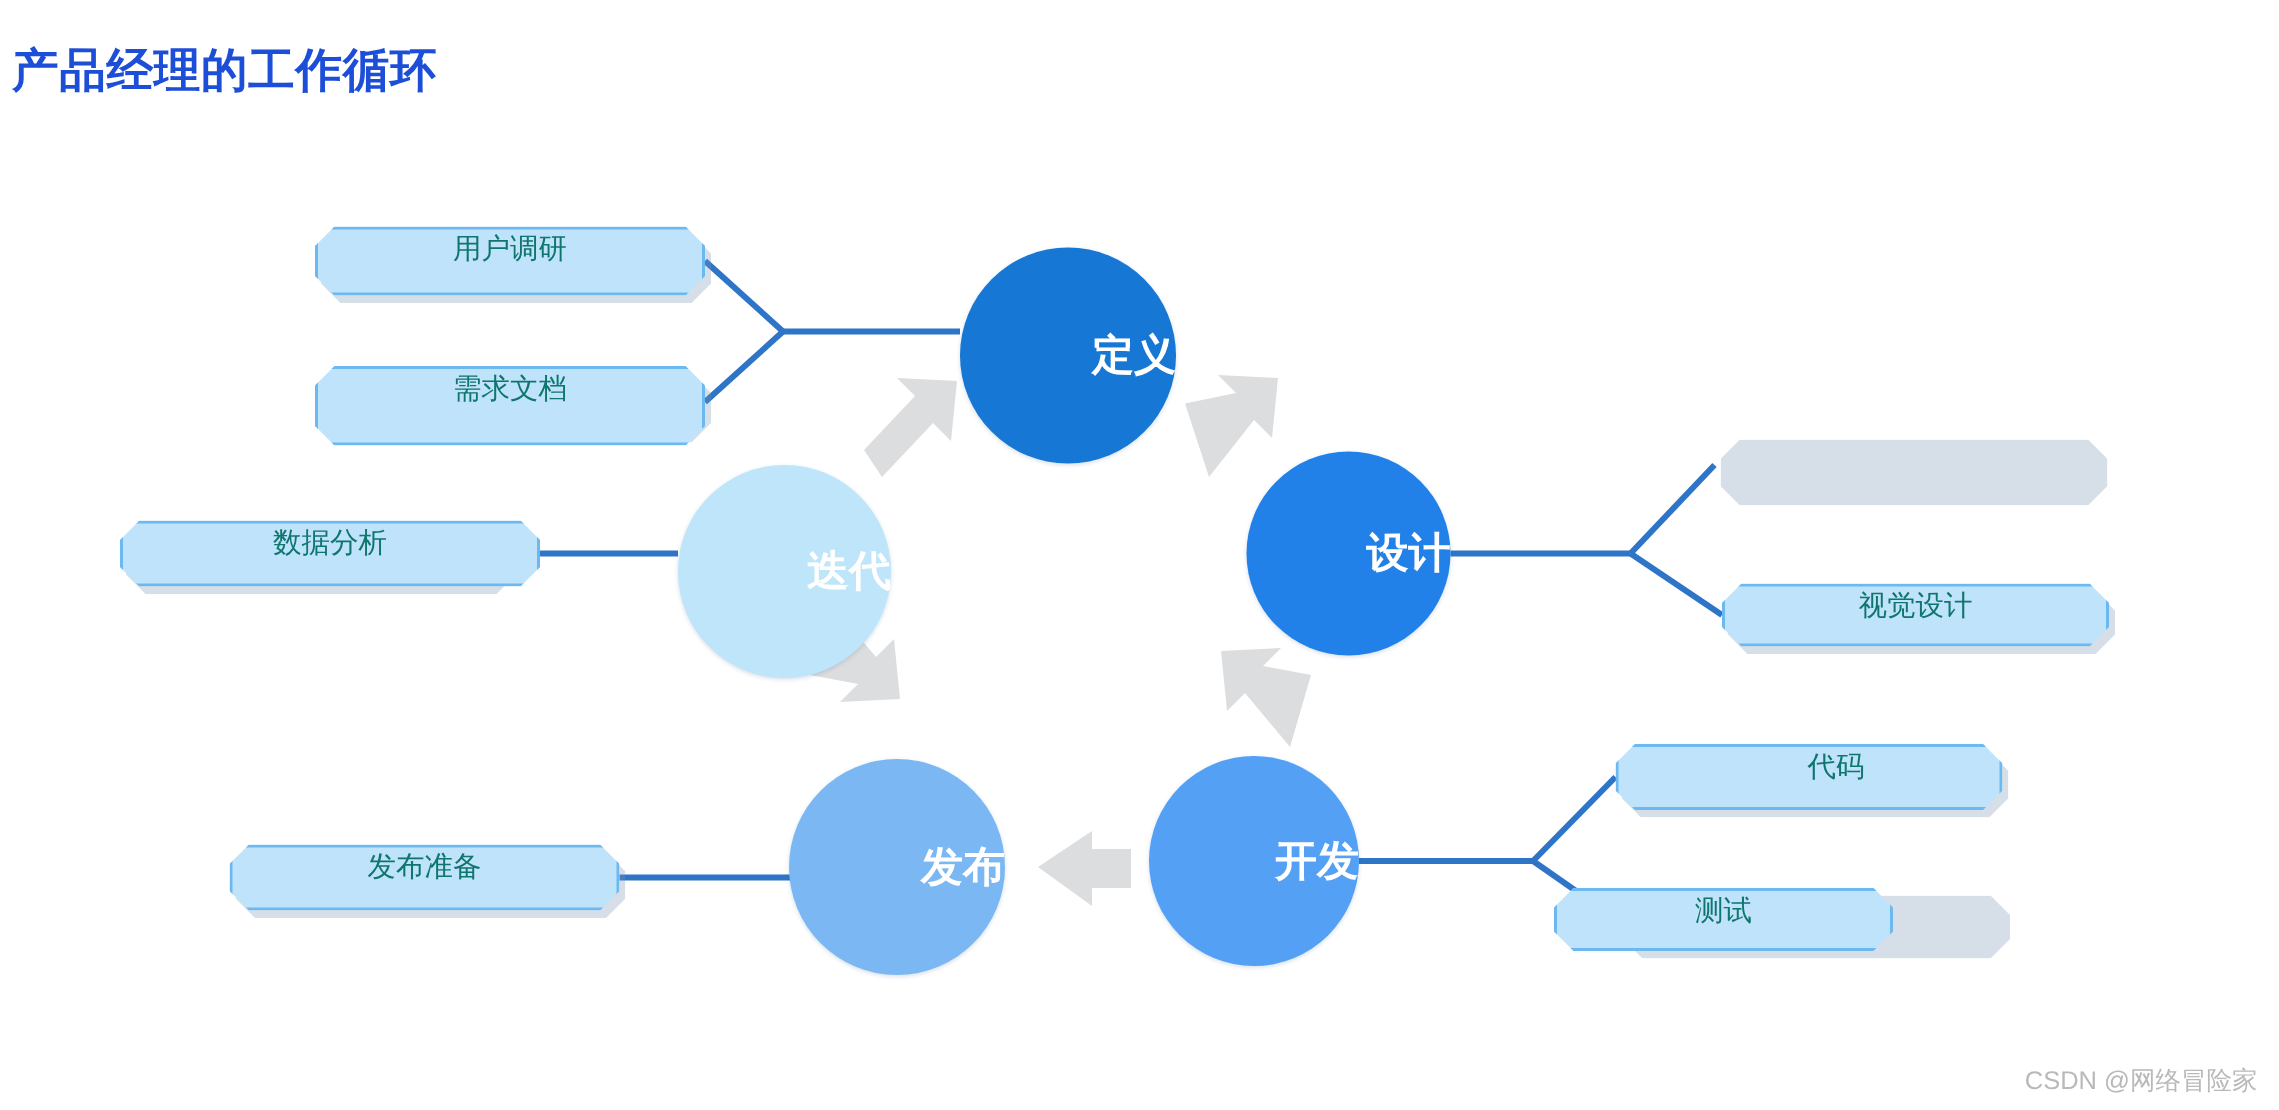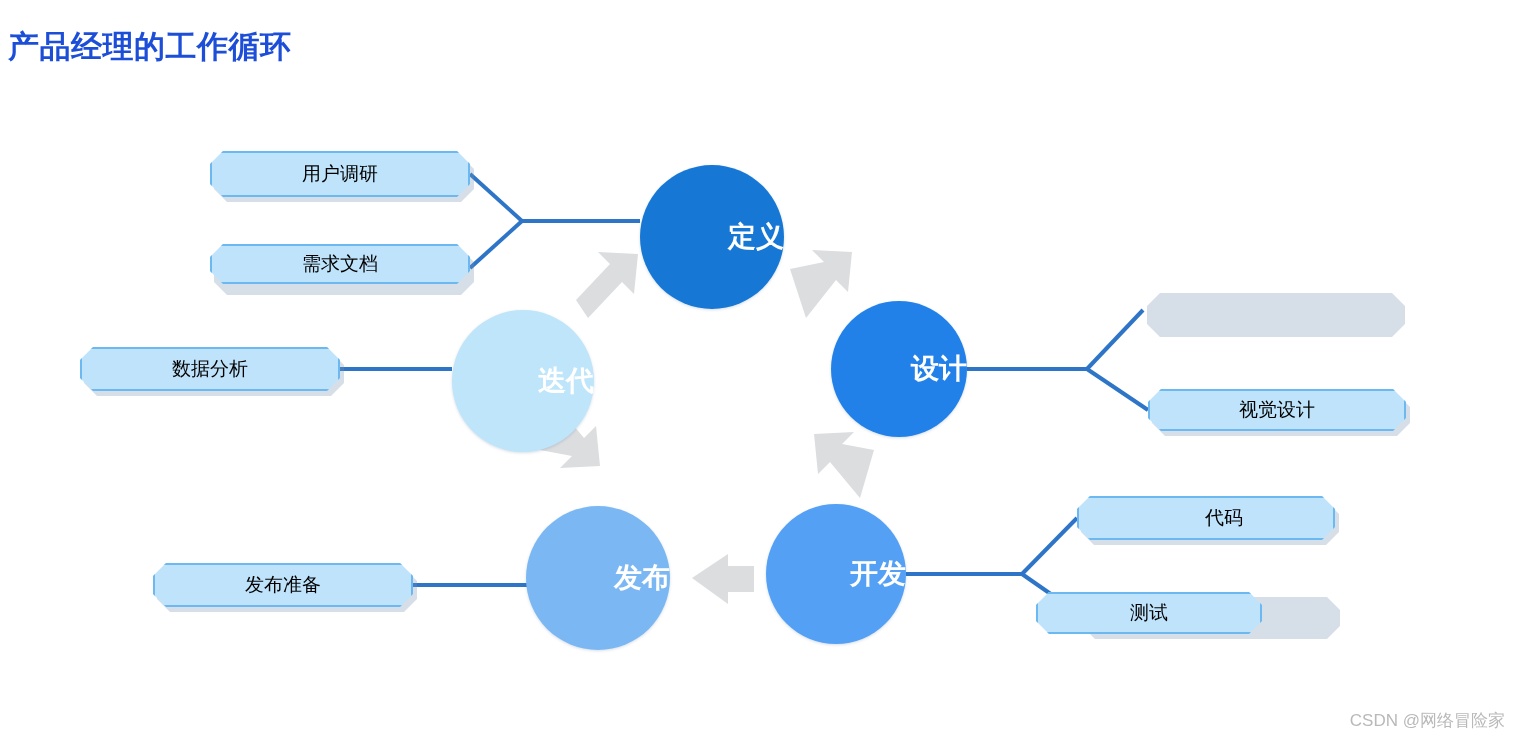--- a/index.html
+++ b/index.html
@@ -40,25 +40,24 @@
     align-items: center;
     justify-content: flex-end;
     color: #ffffff;
     font-weight: bold;
     box-shadow: 0 1px 3px rgba(30,70,120,0.18);
   }
   .node-label { pointer-events: none; }
   .leaf-box {
     position: absolute;
     display: flex;
-    align-items: center;
     justify-content: center;
     background: #bfe3fb;
     border: 2px solid #6cb8f0;
-    color: #000000;
+    color: #0f766e;
     font-size: 19px;
     -webkit-clip-path: polygon(13px 0, calc(100% - 13px) 0, 100% 13px, 100% calc(100% - 13px), calc(100% - 13px) 100%, 13px 100%, 0 calc(100% - 13px), 0 13px);
     clip-path: polygon(13px 0, calc(100% - 13px) 0, 100% 13px, 100% calc(100% - 13px), calc(100% - 13px) 100%, 13px 100%, 0 calc(100% - 13px), 0 13px);
   }
   .leaf-shadow {
     position: absolute;
     background: rgba(120,150,175,0.30);
     -webkit-clip-path: polygon(13px 0, calc(100% - 13px) 0, 100% 13px, 100% calc(100% - 13px), calc(100% - 13px) 100%, 13px 100%, 0 calc(100% - 13px), 0 13px);
     clip-path: polygon(13px 0, calc(100% - 13px) 0, 100% 13px, 100% calc(100% - 13px), calc(100% - 13px) 100%, 13px 100%, 0 calc(100% - 13px), 0 13px);
   }
@@ -128,26 +127,26 @@
   <div class="node-circle" style="left:452px; top:310px; width:142px; height:142px; background:#bee5f9; font-size:28px;">
     <span class="node-label">迭代</span>
   </div>
 
   <div class="leaf-shadow" style="left:214px; top:156px; width:260px; height:46px;"></div>
   <div class="leaf-box" style="left:210px; top:151px; width:260px; height:46px;">
     <span>用户调研</span>
   </div>
 
   <div class="leaf-shadow" style="left:214px; top:249px; width:260px; height:46px;"></div>
-  <div class="leaf-box" style="left:210px; top:244px; width:260px; height:40px;">
+  <div class="leaf-box" style="left:210px; top:244px; width:260px; height:53px;">
     <span>需求文档</span>
   </div>
 
   <div class="leaf-shadow" style="left:84px; top:352px; width:260px; height:44px;"></div>
-  <div class="leaf-box" style="left:80px; top:347px; width:260px; height:44px;">
+  <div class="leaf-box" style="left:80px; top:347px; width:280px; height:44px;">
     <span>数据分析</span>
   </div>
 
   <div class="leaf-shadow" style="left:157px; top:568px; width:260px; height:44px;"></div>
   <div class="leaf-box" style="left:153px; top:563px; width:260px; height:44px;">
     <span>发布准备</span>
   </div>
 
   <div class="leaf-shadow" style="left:1147px; top:293px; width:258px; height:44px;"></div>
 

